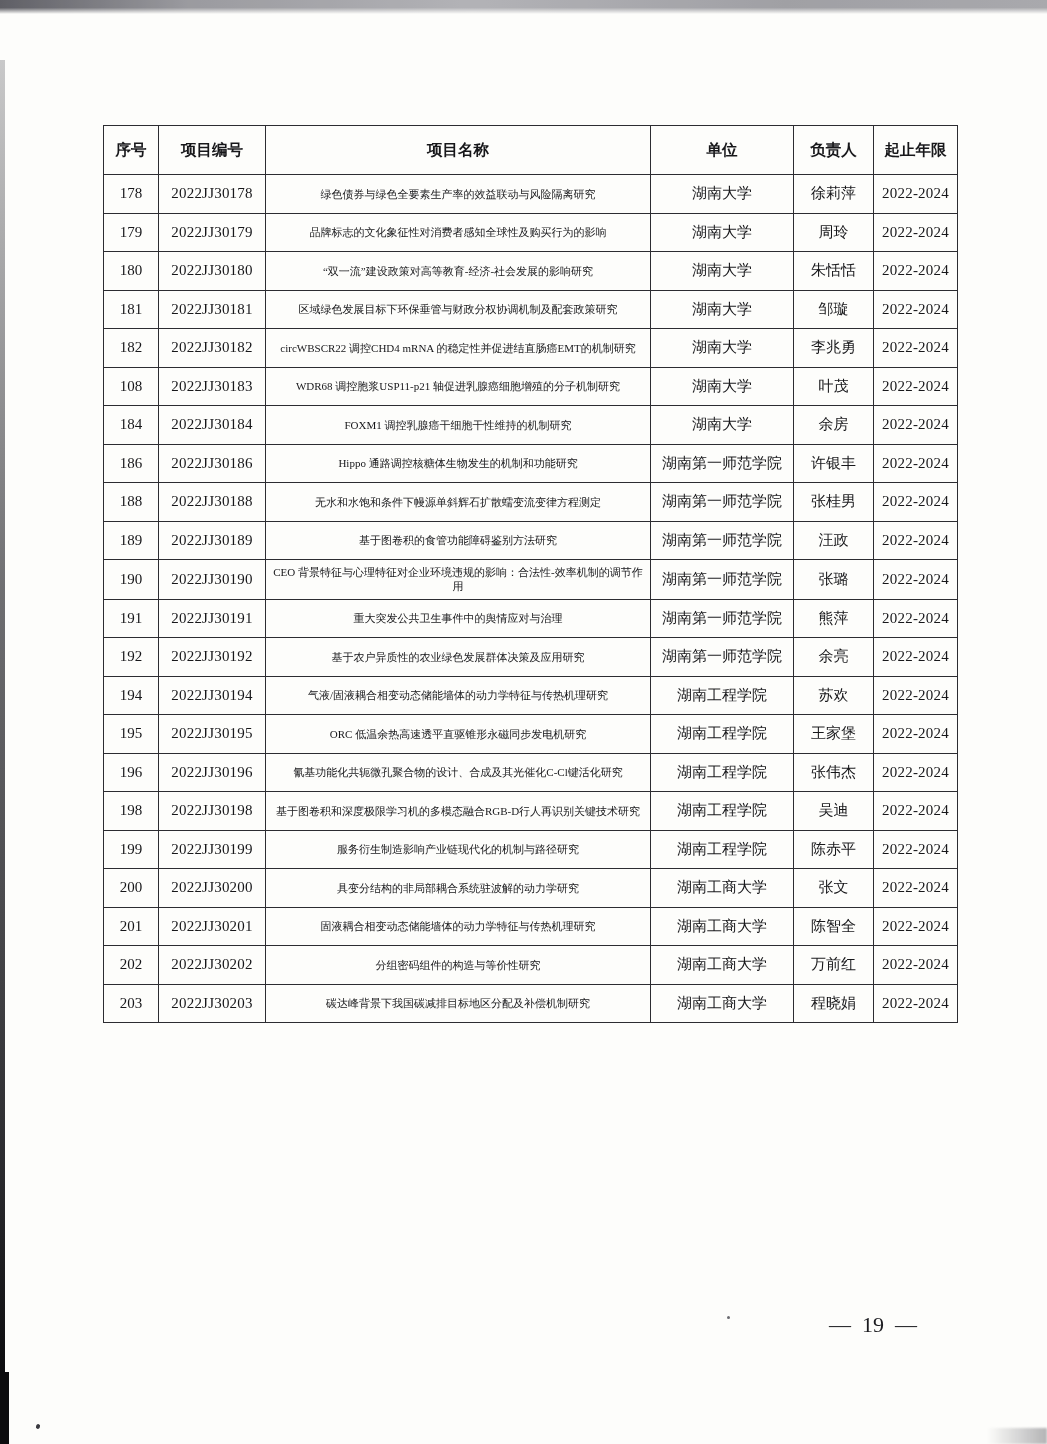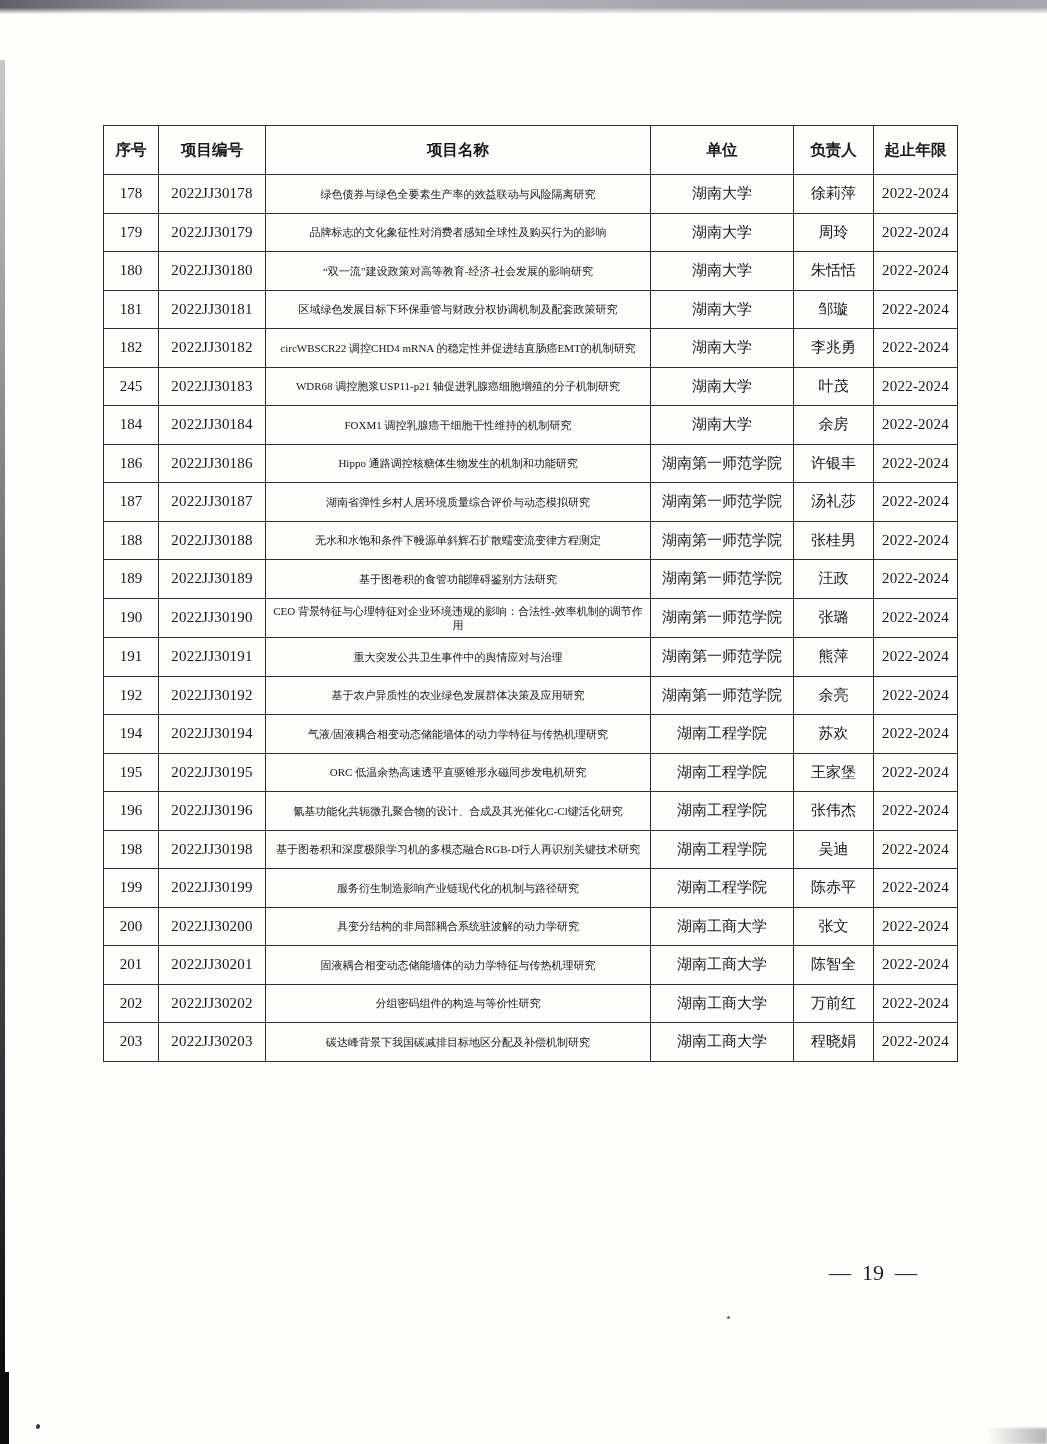--- a/index.html
+++ b/index.html
@@ -70,21 +70,21 @@
   .projects td.c-title{padding:5px 4px;font-size:11px;}
   .col-no{width:55px;}
   .col-code{width:107px;}
   .col-title{width:385px;}
   .col-org{width:143px;}
   .col-leader{width:80px;}
   .col-years{width:84px;}
   .c-code,.c-years{letter-spacing:.2px;}
   
   .page-number{
-    position:absolute;top:1260px;right:130px;
+    position:absolute;top:1312px;right:130px;
     font-size:22px;color:#1c1c20;
     white-space:pre;
   }
 </style>
 </head>
 <body>
 
 <div class="page">
 
   <div class="scan-top-band"></div>
@@ -148,21 +148,21 @@
   </tr>
         <tr>
     <td class="c-no">182</td>
     <td class="c-code">2022JJ30182</td>
     <td class="c-title">circWBSCR22 调控CHD4 mRNA 的稳定性并促进结直肠癌EMT的机制研究</td>
     <td class="c-org">湖南大学</td>
     <td class="c-leader">李兆勇</td>
     <td class="c-years">2022-2024</td>
   </tr>
         <tr>
-    <td class="c-no">245</td>
+    <td class="c-no">108</td>
     <td class="c-code">2022JJ30183</td>
     <td class="c-title">WDR68 调控胞浆USP11-p21 轴促进乳腺癌细胞增殖的分子机制研究</td>
     <td class="c-org">湖南大学</td>
     <td class="c-leader">叶茂</td>
     <td class="c-years">2022-2024</td>
   </tr>
         <tr>
     <td class="c-no">184</td>
     <td class="c-code">2022JJ30184</td>
     <td class="c-title">FOXM1 调控乳腺癌干细胞干性维持的机制研究</td>
@@ -172,28 +172,20 @@
   </tr>
         <tr>
     <td class="c-no">186</td>
     <td class="c-code">2022JJ30186</td>
     <td class="c-title">Hippo 通路调控核糖体生物发生的机制和功能研究</td>
     <td class="c-org">湖南第一师范学院</td>
     <td class="c-leader">许银丰</td>
     <td class="c-years">2022-2024</td>
   </tr>
         <tr>
-    <td class="c-no">187</td>
-    <td class="c-code">2022JJ30187</td>
-    <td class="c-title">湖南省弹性乡村人居环境质量综合评价与动态模拟研究</td>
-    <td class="c-org">湖南第一师范学院</td>
-    <td class="c-leader">汤礼莎</td>
-    <td class="c-years">2022-2024</td>
-  </tr>
-        <tr>
     <td class="c-no">188</td>
     <td class="c-code">2022JJ30188</td>
     <td class="c-title">无水和水饱和条件下幔源单斜辉石扩散蠕变流变律方程测定</td>
     <td class="c-org">湖南第一师范学院</td>
     <td class="c-leader">张桂男</td>
     <td class="c-years">2022-2024</td>
   </tr>
         <tr>
     <td class="c-no">189</td>
     <td class="c-code">2022JJ30189</td>

